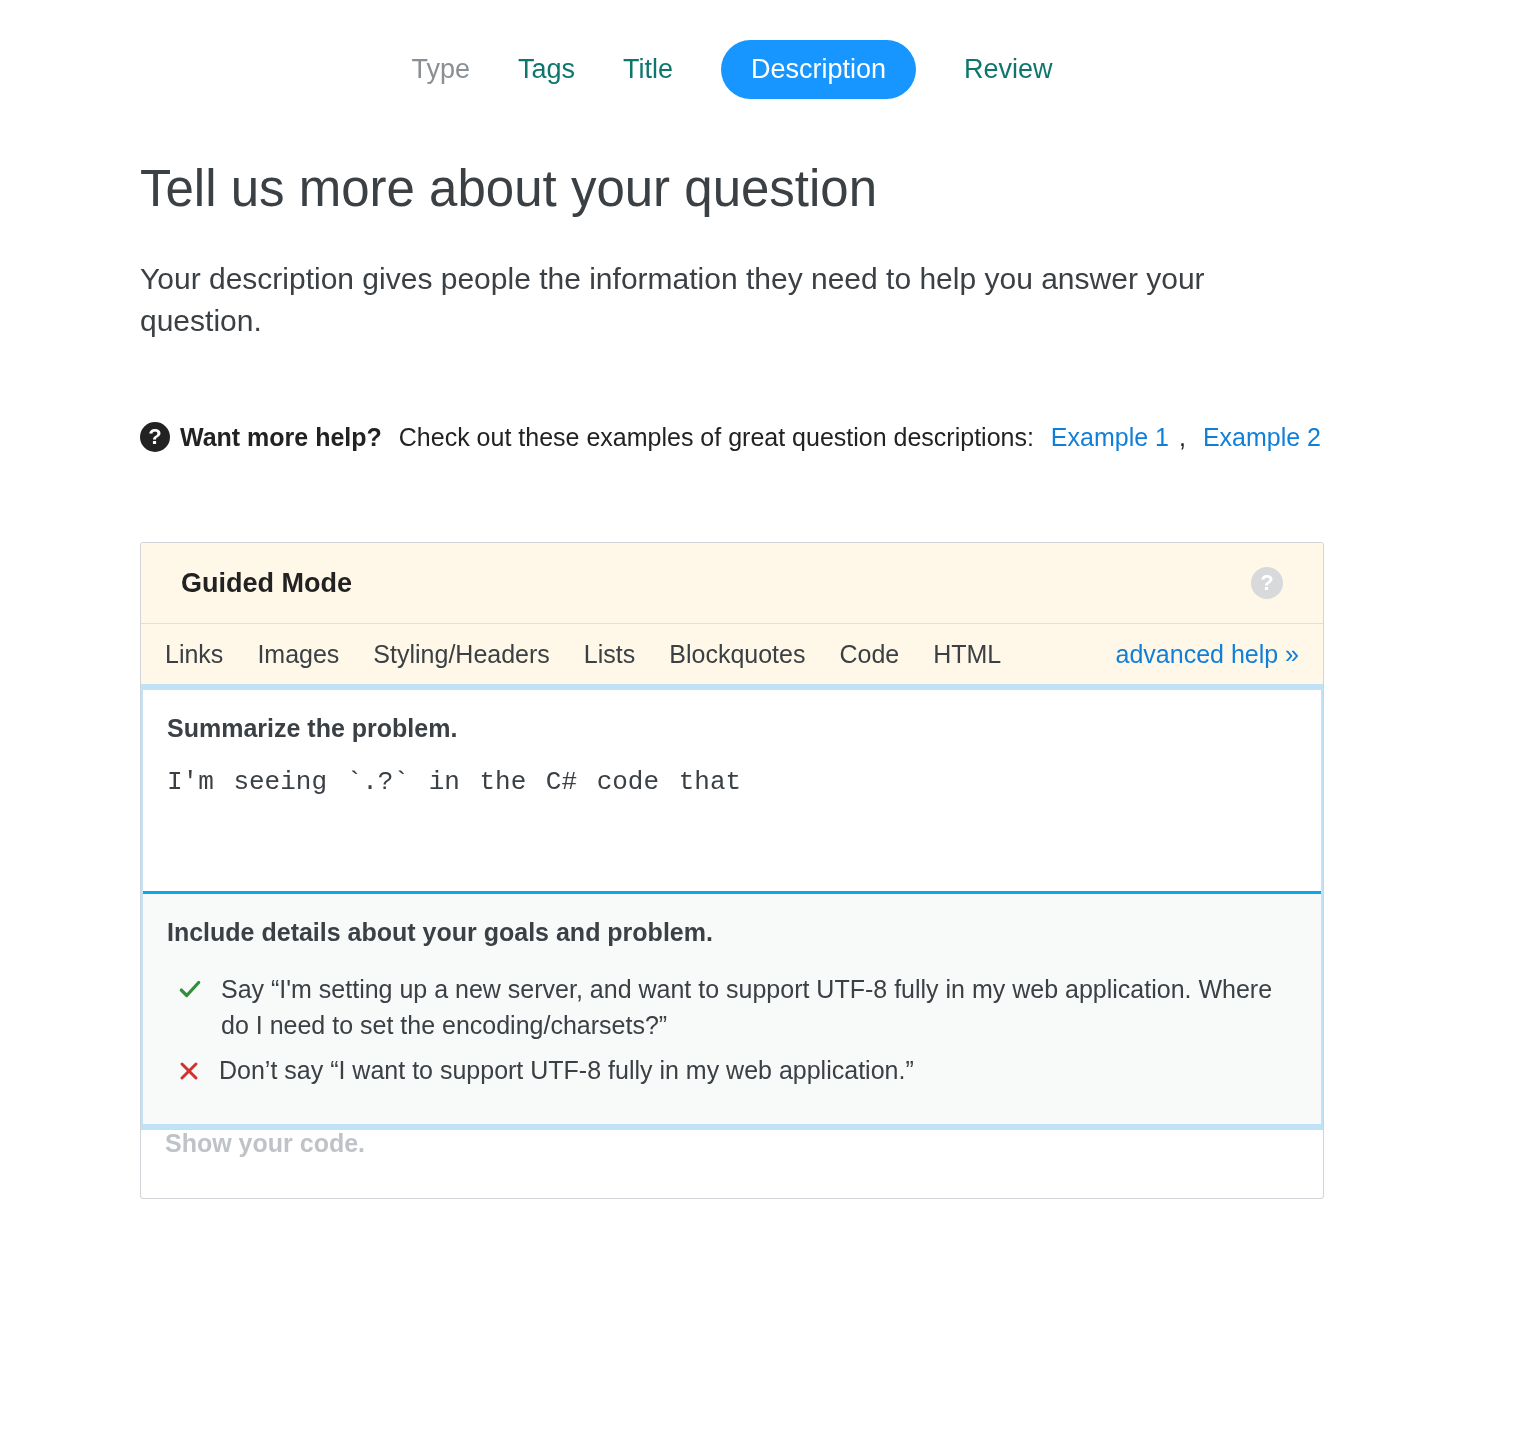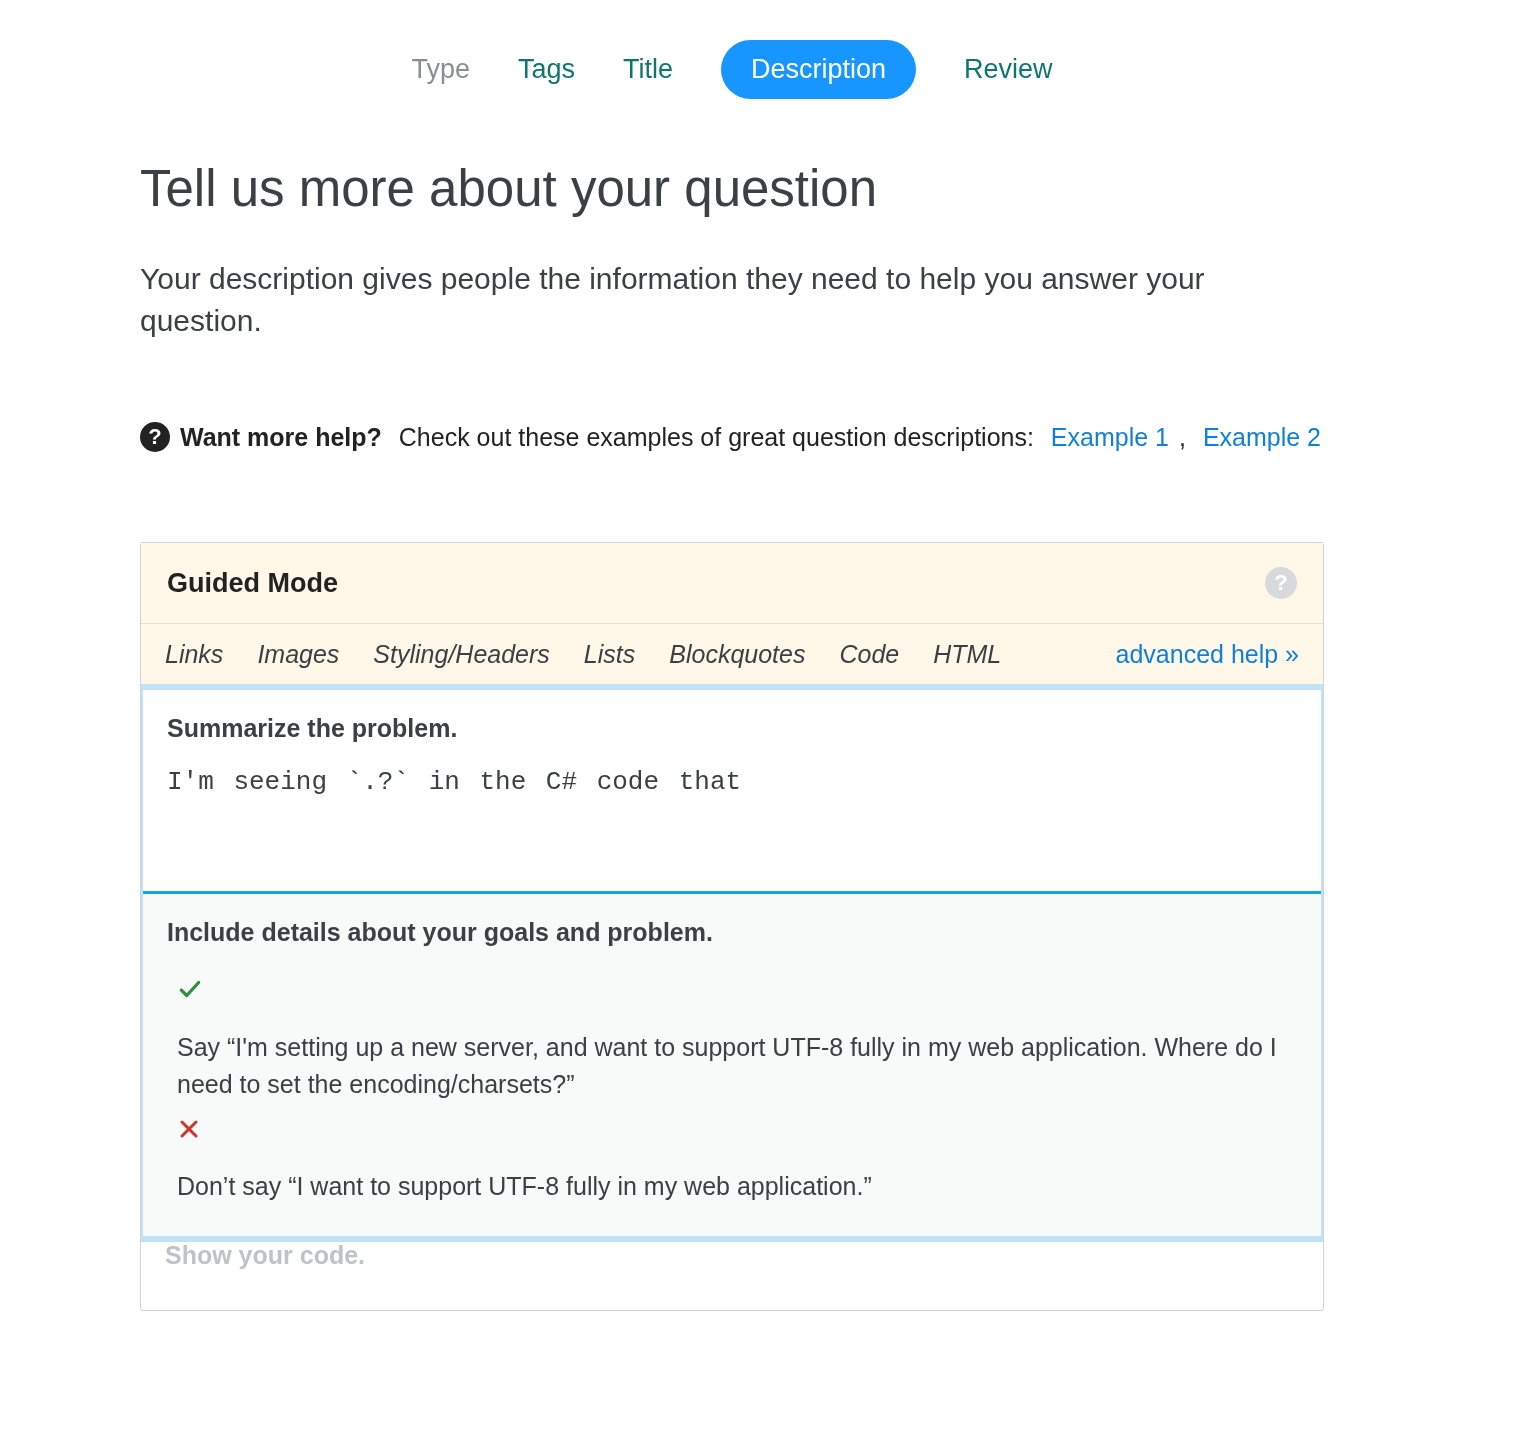--- a/index.html
+++ b/index.html
@@ -73,21 +73,21 @@
   .help-line strong { font-weight: 700; }
   .help-line .text-run { white-space: pre; }
   .help-line a { color: #0f7fda; text-decoration: none; cursor: pointer; }
   .editor-box {
     border: 1px solid #d0d3d7;
     border-radius: 3px;
     overflow: hidden;
   }
   .guided-header {
     background: #fff8e8;
-    padding: 24px 26px;
+    padding: 24px 40px;
     display: flex;
     justify-content: space-between;
     align-items: center;
   }
   .guided-header .title {
     font-size: 27px;
     font-weight: 700;
     color: #222;
   }
   .guided-header .help-circle {
@@ -105,21 +105,21 @@
   .toolbar {
     background: #fff8e8;
     border-top: 1px solid #e6e0ce;
     padding: 16px 24px;
     display: flex;
     align-items: center;
     gap: 34px;
     font-size: 25px;
     color: #3b4045;
   }
-  .toolbar .tool { cursor: pointer; font-style: italic; }
+  .toolbar .tool { cursor: pointer; }
   .toolbar .spacer { flex: 1; }
   .toolbar .adv-help { color: #0f7fda; cursor: pointer; }
   .active-wrap {
     border: 6px solid #bfe2f7;
     border-radius: 2px;
     margin: -1px -4px -1px -4px;
   }
   .section {
     padding: 24px;
   }
@@ -156,21 +156,20 @@
   }
   .bullet-list li {
     display: flex;
     gap: 18px;
     align-items: flex-start;
     font-size: 25px;
     color: #3b4045;
     line-height: 1.45;
     margin-bottom: 8px;
     padding-left: 10px;
-    flex-direction: column;
   }
   .check-icon, .x-icon {
     flex-shrink: 0;
     margin-top: 4px;
   }
   .placeholder-section {
     padding: 14px 24px 80px 24px;
   }
   .placeholder-text {
     font-size: 25px;

